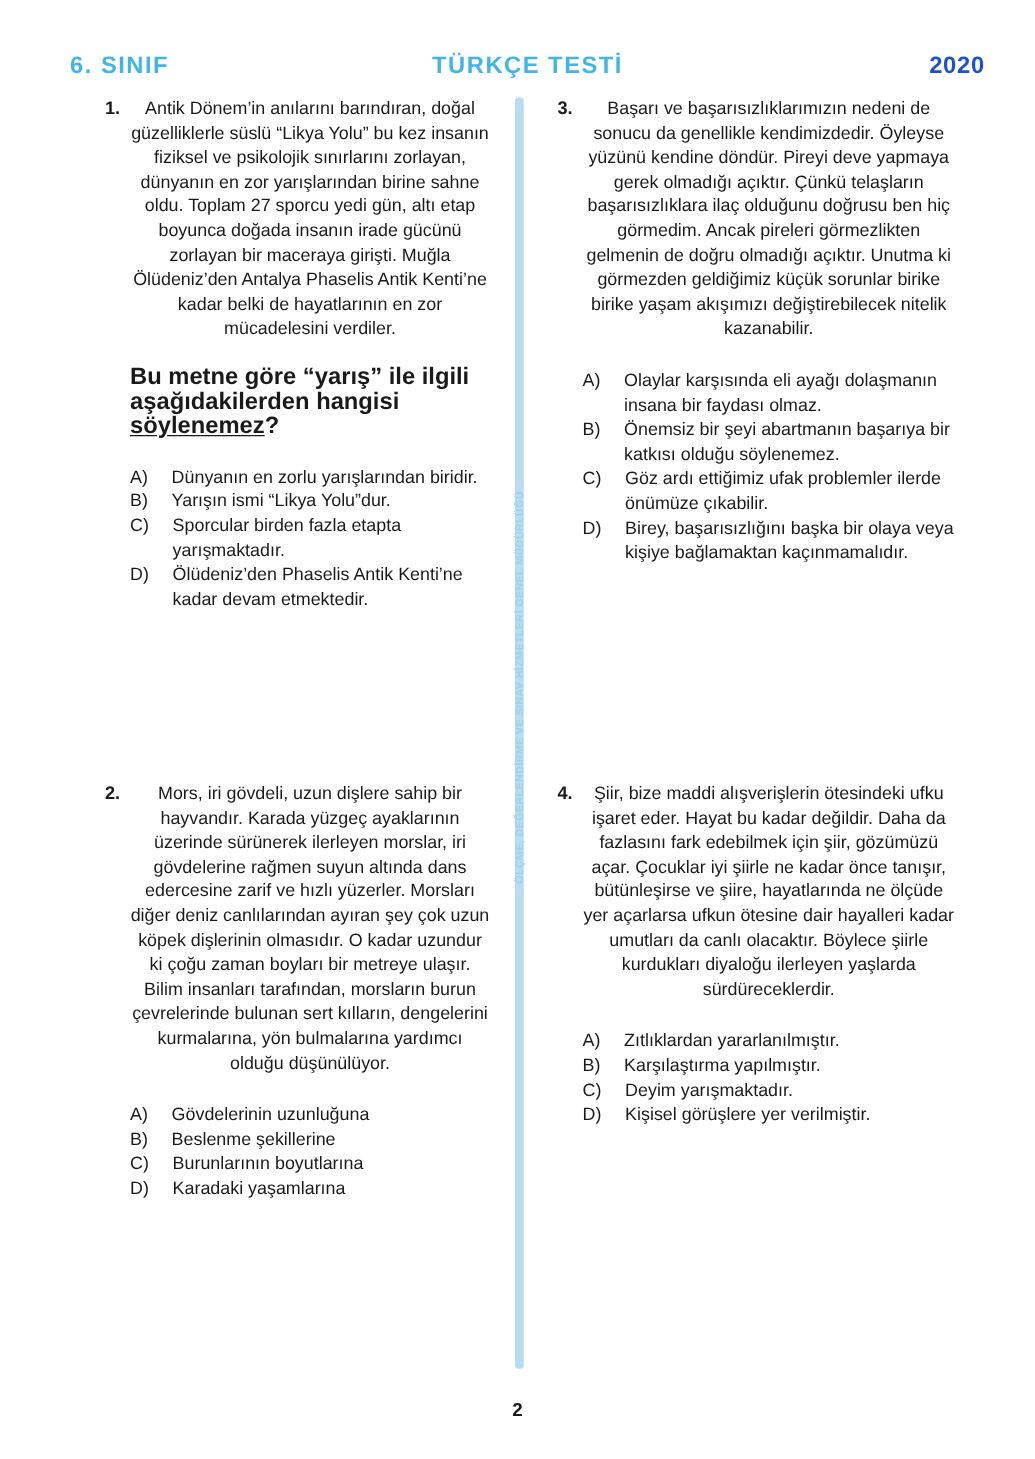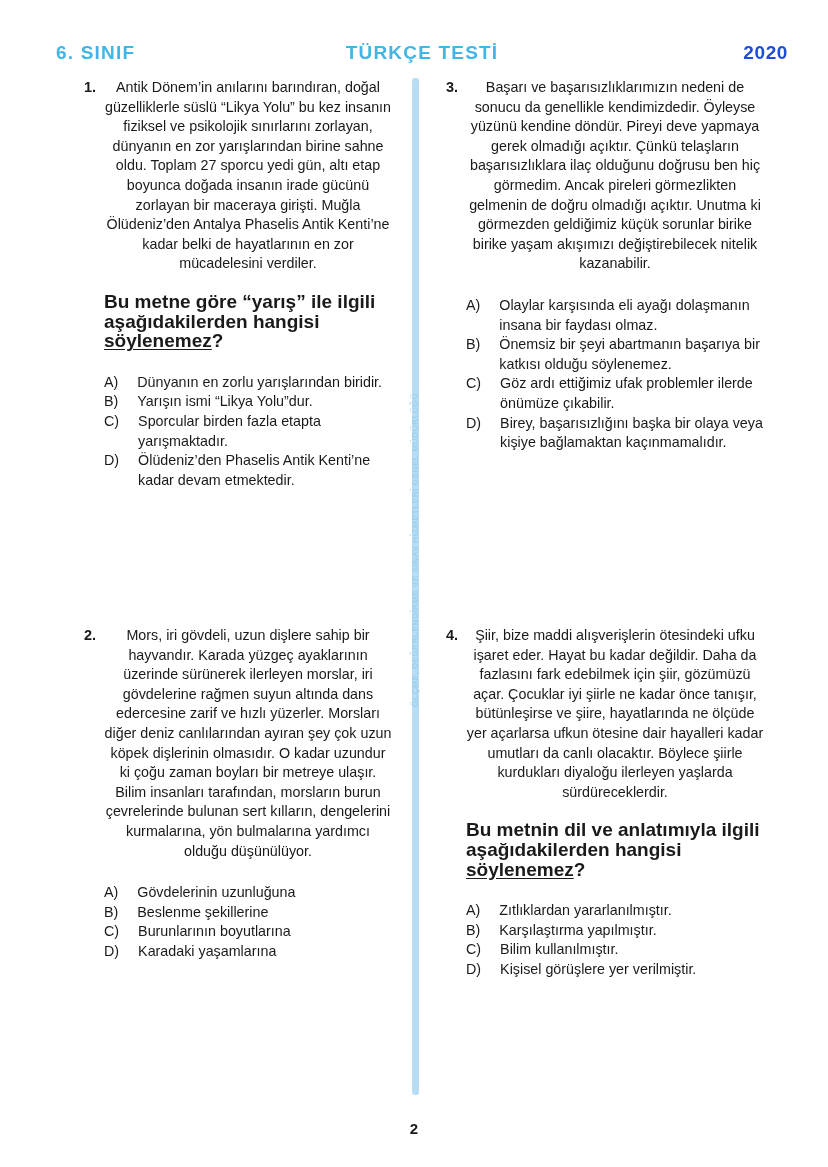--- a/index.html
+++ b/index.html
@@ -250,35 +250,32 @@
           </ul>
         </div>
       </div>
     </div>
 
     <div class="question" style="top:548px;">
       <div class="q-body">
         <div class="q-num">4.</div>
         <div class="q-content">
           <p class="q-passage">Şiir, bize maddi alışverişlerin ötesindeki ufku işaret eder. Hayat bu kadar değildir. Daha da fazlasını fark edebilmek için şiir, gözümüzü açar. Çocuklar iyi şiirle ne kadar önce tanışır, bütünleşirse ve şiire, hayatlarında ne ölçüde yer açarlarsa ufkun ötesine dair hayalleri kadar umutları da canlı olacaktır. Böylece şiirle kurdukları diyaloğu ilerleyen yaşlarda sürdüreceklerdir.</p>
-          <p class="q-stem">
-            <span>Bu metnin dil ve anlatımıyla ilgili aşağıdakilerden hangisi </span><u>söylenemez</u><span>?</span>
-          </p>
           <ul class="q-options">
             <li>
               <span class="opt-letter">A)</span>
               <span class="opt-text">Zıtlıklardan yararlanılmıştır.</span>
             </li>
             <li>
               <span class="opt-letter">B)</span>
               <span class="opt-text">Karşılaştırma yapılmıştır.</span>
             </li>
             <li>
               <span class="opt-letter">C)</span>
-              <span class="opt-text">Bilim kullanılmıştır.</span>
+              <span class="opt-text">Deyim yarışmaktadır.</span>
             </li>
             <li>
               <span class="opt-letter">D)</span>
               <span class="opt-text">Kişisel görüşlere yer verilmiştir.</span>
             </li>
           </ul>
         </div>
       </div>
     </div>
 

